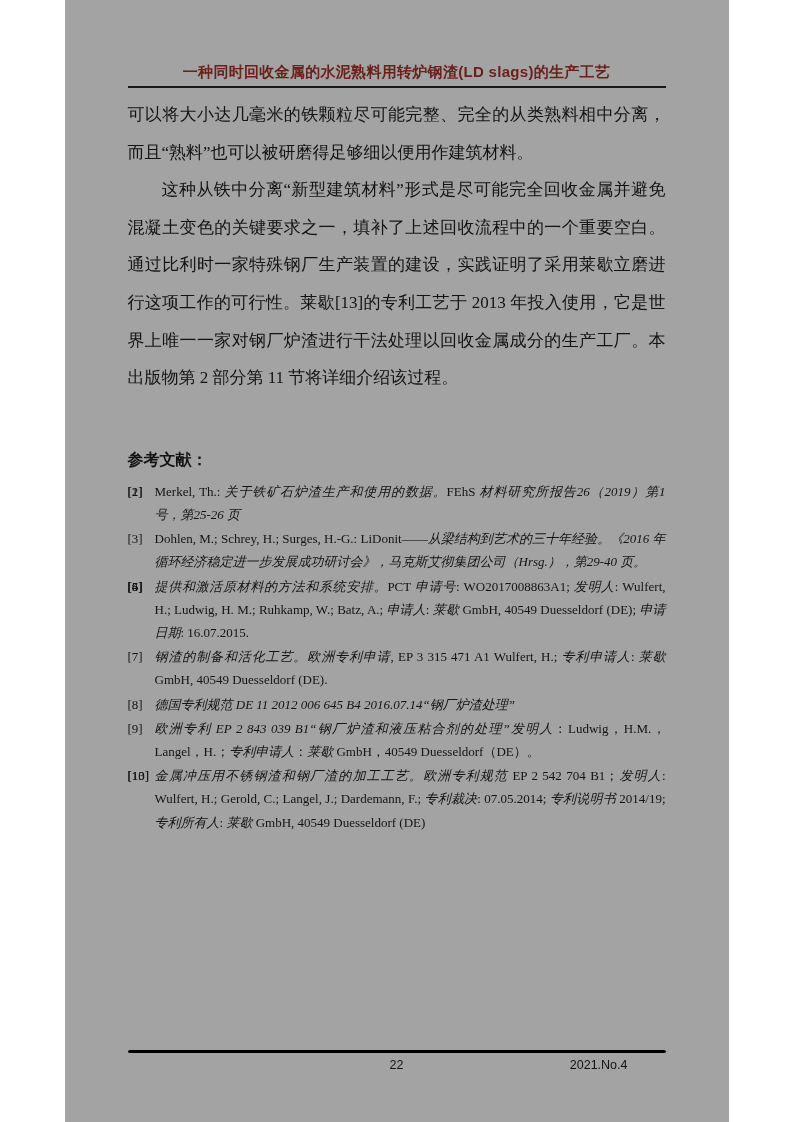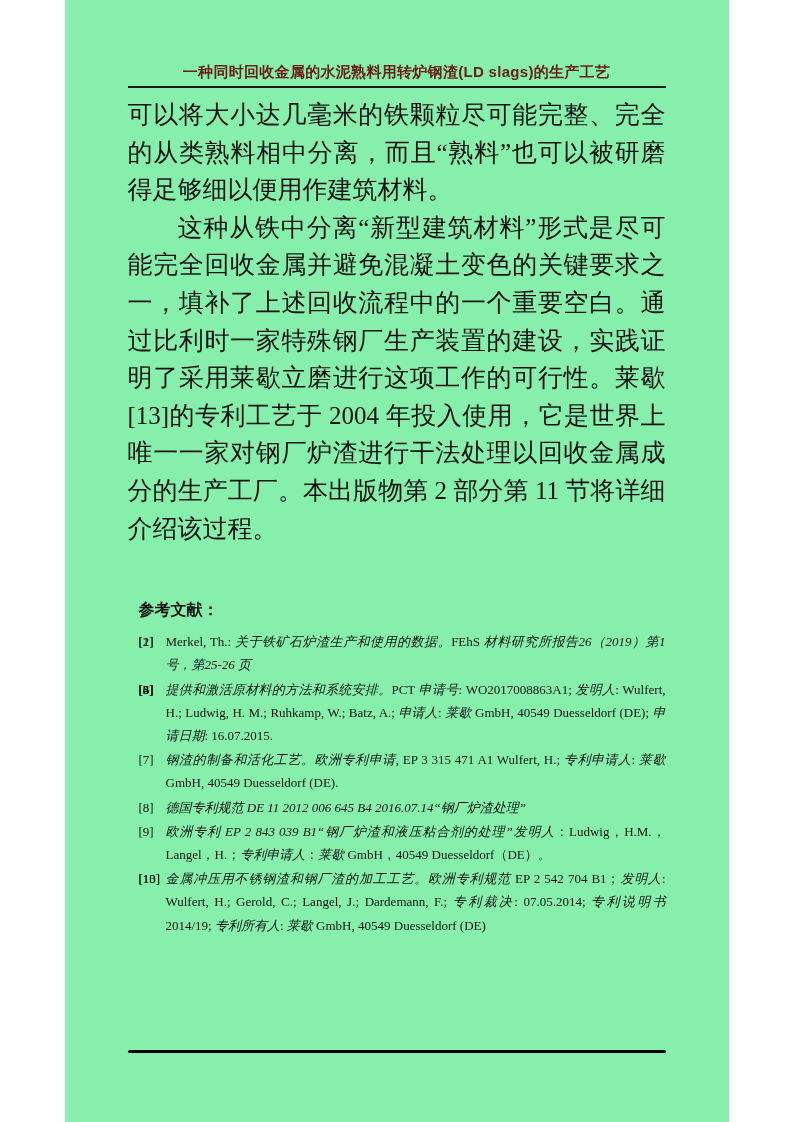--- a/index.html
+++ b/index.html
@@ -6,21 +6,21 @@
     --title-color:#6b201c;
     --link-color:#0000cc;
     --ink:#131313;
   }
   *{box-sizing:border-box;}
   html,body{margin:0;padding:0;background:#ffffff;}
   .page{
     position:relative;
     width:664px;height:1122px;
     margin:0 auto;
-    background:#86efac;
+    background:#a3a3a3;
     color:var(--ink);
     font-family:"Liberation Serif","DejaVu Serif",serif;
     padding:62px 63px 0 63px;
     overflow:hidden;
   }
   
   .header-title{
     text-align:center;
     font-family:"Liberation Sans","DejaVu Sans",sans-serif;
     font-size:15px;
@@ -31,28 +31,28 @@
   }
   .header-rule{
     margin-top:4px;
     border:none;
     border-top:2px solid #191919;
   }
   
   .body-text{margin-top:3px;}
   .body-para{
     margin:0;
-    font-size:25px;
+    font-size:17px;
     line-height:37.6px;
     text-align:justify;
     text-justify:inter-ideograph;
   }
   .body-para.indented{text-indent:2em;}
   
-  .references{margin-top:52px;margin-left:11px;}
+  .references{margin-top:52px;}
   .ref-heading{
     font-family:"Liberation Sans","DejaVu Sans",sans-serif;
     font-size:16px;
     font-weight:bold;
     line-height:22px;
   }
   .ref-list{
     margin-top:9px;
     font-size:13px;
     line-height:23.2px;
@@ -107,37 +107,41 @@
 
 <div class="page">
 
   <div class="header">
     <div class="header-title">一种同时回收金属的水泥熟料用转炉钢渣(LD slags)的生产工艺</div>
     <hr class="header-rule">
   </div>
 
   <div class="body-text">
       <p class="body-para">可以将大小达几毫米的铁颗粒尽可能完整、完全的从类熟料相中分离，而且“熟料”也可以被研磨得足够细以便用作建筑材料。</p>
-      <p class="body-para indented">这种从铁中分离“新型建筑材料”形式是尽可能完全回收金属并避免混凝土变色的关键要求之一，填补了上述回收流程中的一个重要空白。通过比利时一家特殊钢厂生产装置的建设，实践证明了采用莱歇立磨进行这项工作的可行性。莱歇[13]的专利工艺于 2004 年投入使用，它是世界上唯一一家对钢厂炉渣进行干法处理以回收金属成分的生产工厂。本出版物第 2 部分第 11 节将详细介绍该过程。</p>
+      <p class="body-para indented">这种从铁中分离“新型建筑材料”形式是尽可能完全回收金属并避免混凝土变色的关键要求之一，填补了上述回收流程中的一个重要空白。通过比利时一家特殊钢厂生产装置的建设，实践证明了采用莱歇立磨进行这项工作的可行性。莱歇[13]的专利工艺于 2013 年投入使用，它是世界上唯一一家对钢厂炉渣进行干法处理以回收金属成分的生产工厂。本出版物第 2 部分第 11 节将详细介绍该过程。</p>
     </div>
 
   <div class="references">
     <div class="ref-heading">参考文献：</div>
     <div class="ref-list">
         <div class="ref-item"><span class="ref-label">[1]</span></div>
         <div class="ref-item"><span class="ref-label">[2]</span><span class="ref-body"><span class="rm">Merkel, Th.: </span><span class="it">关于铁矿石炉渣生产和使用的数据。</span><span class="rm">FEhS </span><span class="it">材料研究所报告26（2019）第1 号，第25-26 页</span></span></div>
-        <div class="ref-item"><span class="ref-label">[3]</span></div>
+        <div class="ref-item"><span class="ref-label">[3]</span><span class="ref-body"><span class="rm">Dohlen, M.; Schrey, H.; Surges, H.-G.: LiDonit——</span><span class="it">从梁结构到艺术的三十年经验。《2016 年循环经济稳定进一步发展成功研讨会》，马克斯艾彻集团公司（Hrsg.），第29-40 页。</span></span></div>
         <div class="ref-item"><span class="ref-label">[4]</span></div>
         <div class="ref-item"><span class="ref-label">[5]</span></div>
         <div class="ref-item"><span class="ref-label">[6]</span><span class="ref-body"><span class="it">提供和激活原材料的方法和系统安排。</span><span class="rm">PCT </span><span class="it">申请号</span><span class="rm">: WO2017008863A1; </span><span class="it">发明人</span><span class="rm">: Wulfert, H.; Ludwig, H. M.; Ruhkamp, W.; Batz, A.; </span><span class="it">申请人</span><span class="rm">: </span><span class="it">莱歇</span><span class="rm"> GmbH, 40549 Duesseldorf (DE); </span><span class="it">申请日期</span><span class="rm">: 16.07.2015.</span></span></div>
         <div class="ref-item"><span class="ref-label">[7]</span><span class="ref-body"><span class="it">钢渣的制备和活化工艺。欧洲专利申请</span><span class="rm">, EP 3 315 471 A1 Wulfert, H.; </span><span class="it">专利申请人</span><span class="rm">: </span><span class="it">莱歇</span><span class="rm"> GmbH, 40549 Duesseldorf (DE).</span></span></div>
         <div class="ref-item"><span class="ref-label">[8]</span><span class="ref-body"><span class="it">德国专利规范 DE 11 2012 006 645 B4 2016.07.14“钢厂炉渣处理”</span></span></div>
         <div class="ref-item"><span class="ref-label">[9]</span><span class="ref-body"><span class="it">欧洲专利 EP 2 843 039 B1“钢厂炉渣和液压粘合剂的处理”发明人</span><span class="rm">：Ludwig，H.M.，Langel，H.；</span><span class="it">专利申请人</span><span class="rm">：</span><span class="it">莱歇</span><span class="rm"> GmbH，40549 Duesseldorf（DE）。</span></span></div>
         <div class="ref-item"><span class="ref-label">[10]</span></div>
         <div class="ref-item"><span class="ref-label">[13]</span><span class="ref-body"><span class="it">金属冲压用不锈钢渣和钢厂渣的加工工艺。欧洲专利规范</span><span class="rm"> EP 2 542 704 B1；</span><span class="it">发明人</span><span class="rm">: Wulfert, H.; Gerold, C.; Langel, J.; Dardemann, F.; </span><span class="it">专利裁决</span><span class="rm">: 07.05.2014; </span><span class="it">专利说明书</span><span class="rm"> 2014/19; </span><span class="it">专利所有人</span><span class="rm">: </span><span class="it">莱歇</span><span class="rm"> GmbH, 40549 Duesseldorf (DE)</span></span></div>
       </div>
   </div>
 
   <div class="footer">
     <hr class="footer-rule">
+    <div class="footer-row">
+      <span class="page-num">22</span>
+      <span class="issue">2021.No.4</span>
+    </div>
   </div>
 
 </div>
 
 </body></html>

